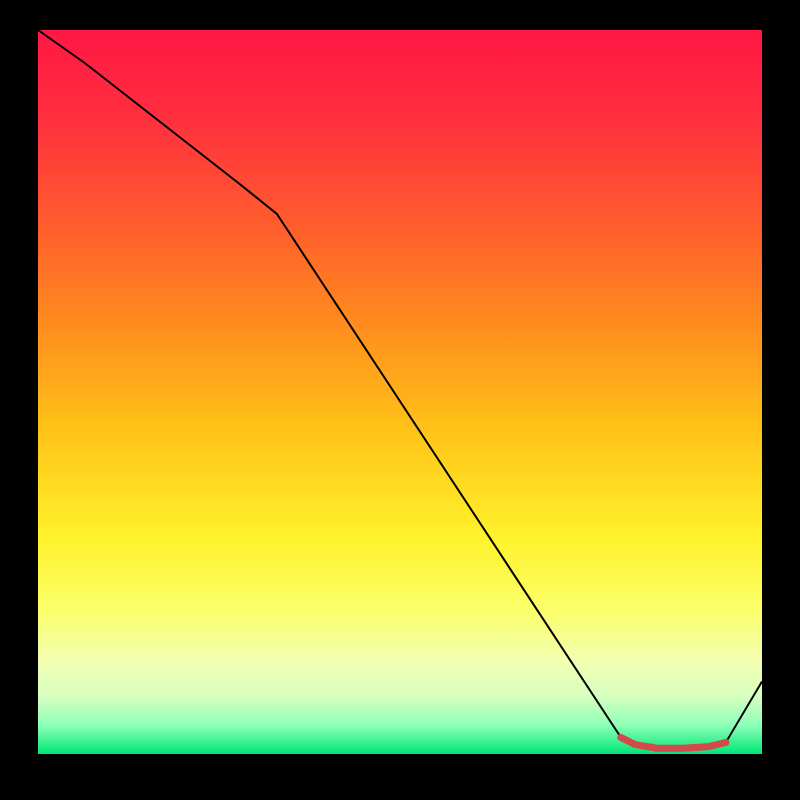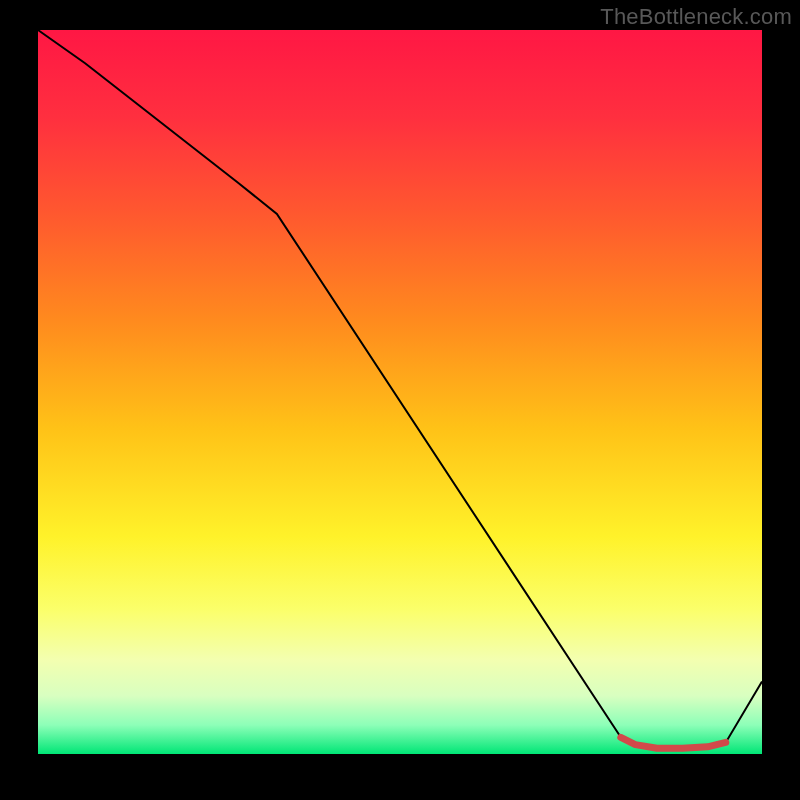--- a/index.html
+++ b/index.html
@@ -30,21 +30,20 @@
   svg {
     position: absolute;
     top: 0;
     left: 0;
   }
 </style>
 </head>
 <body>
 
 <div class="frame">
-  <div class="watermark">TheBottleneck.com</div>
 
   <svg id="chart-svg" width="800" height="800" viewBox="0 0 800 800">
     <defs>
       <linearGradient id="bg-grad" x1="0" y1="0" x2="0" y2="1">
           <stop offset="0%" stop-color="#ff1744"></stop>
           <stop offset="12%" stop-color="#ff2f3f"></stop>
           <stop offset="26%" stop-color="#ff5a2e"></stop>
           <stop offset="40%" stop-color="#ff8a1e"></stop>
           <stop offset="55%" stop-color="#ffc217"></stop>
           <stop offset="70%" stop-color="#fff22a"></stop>

